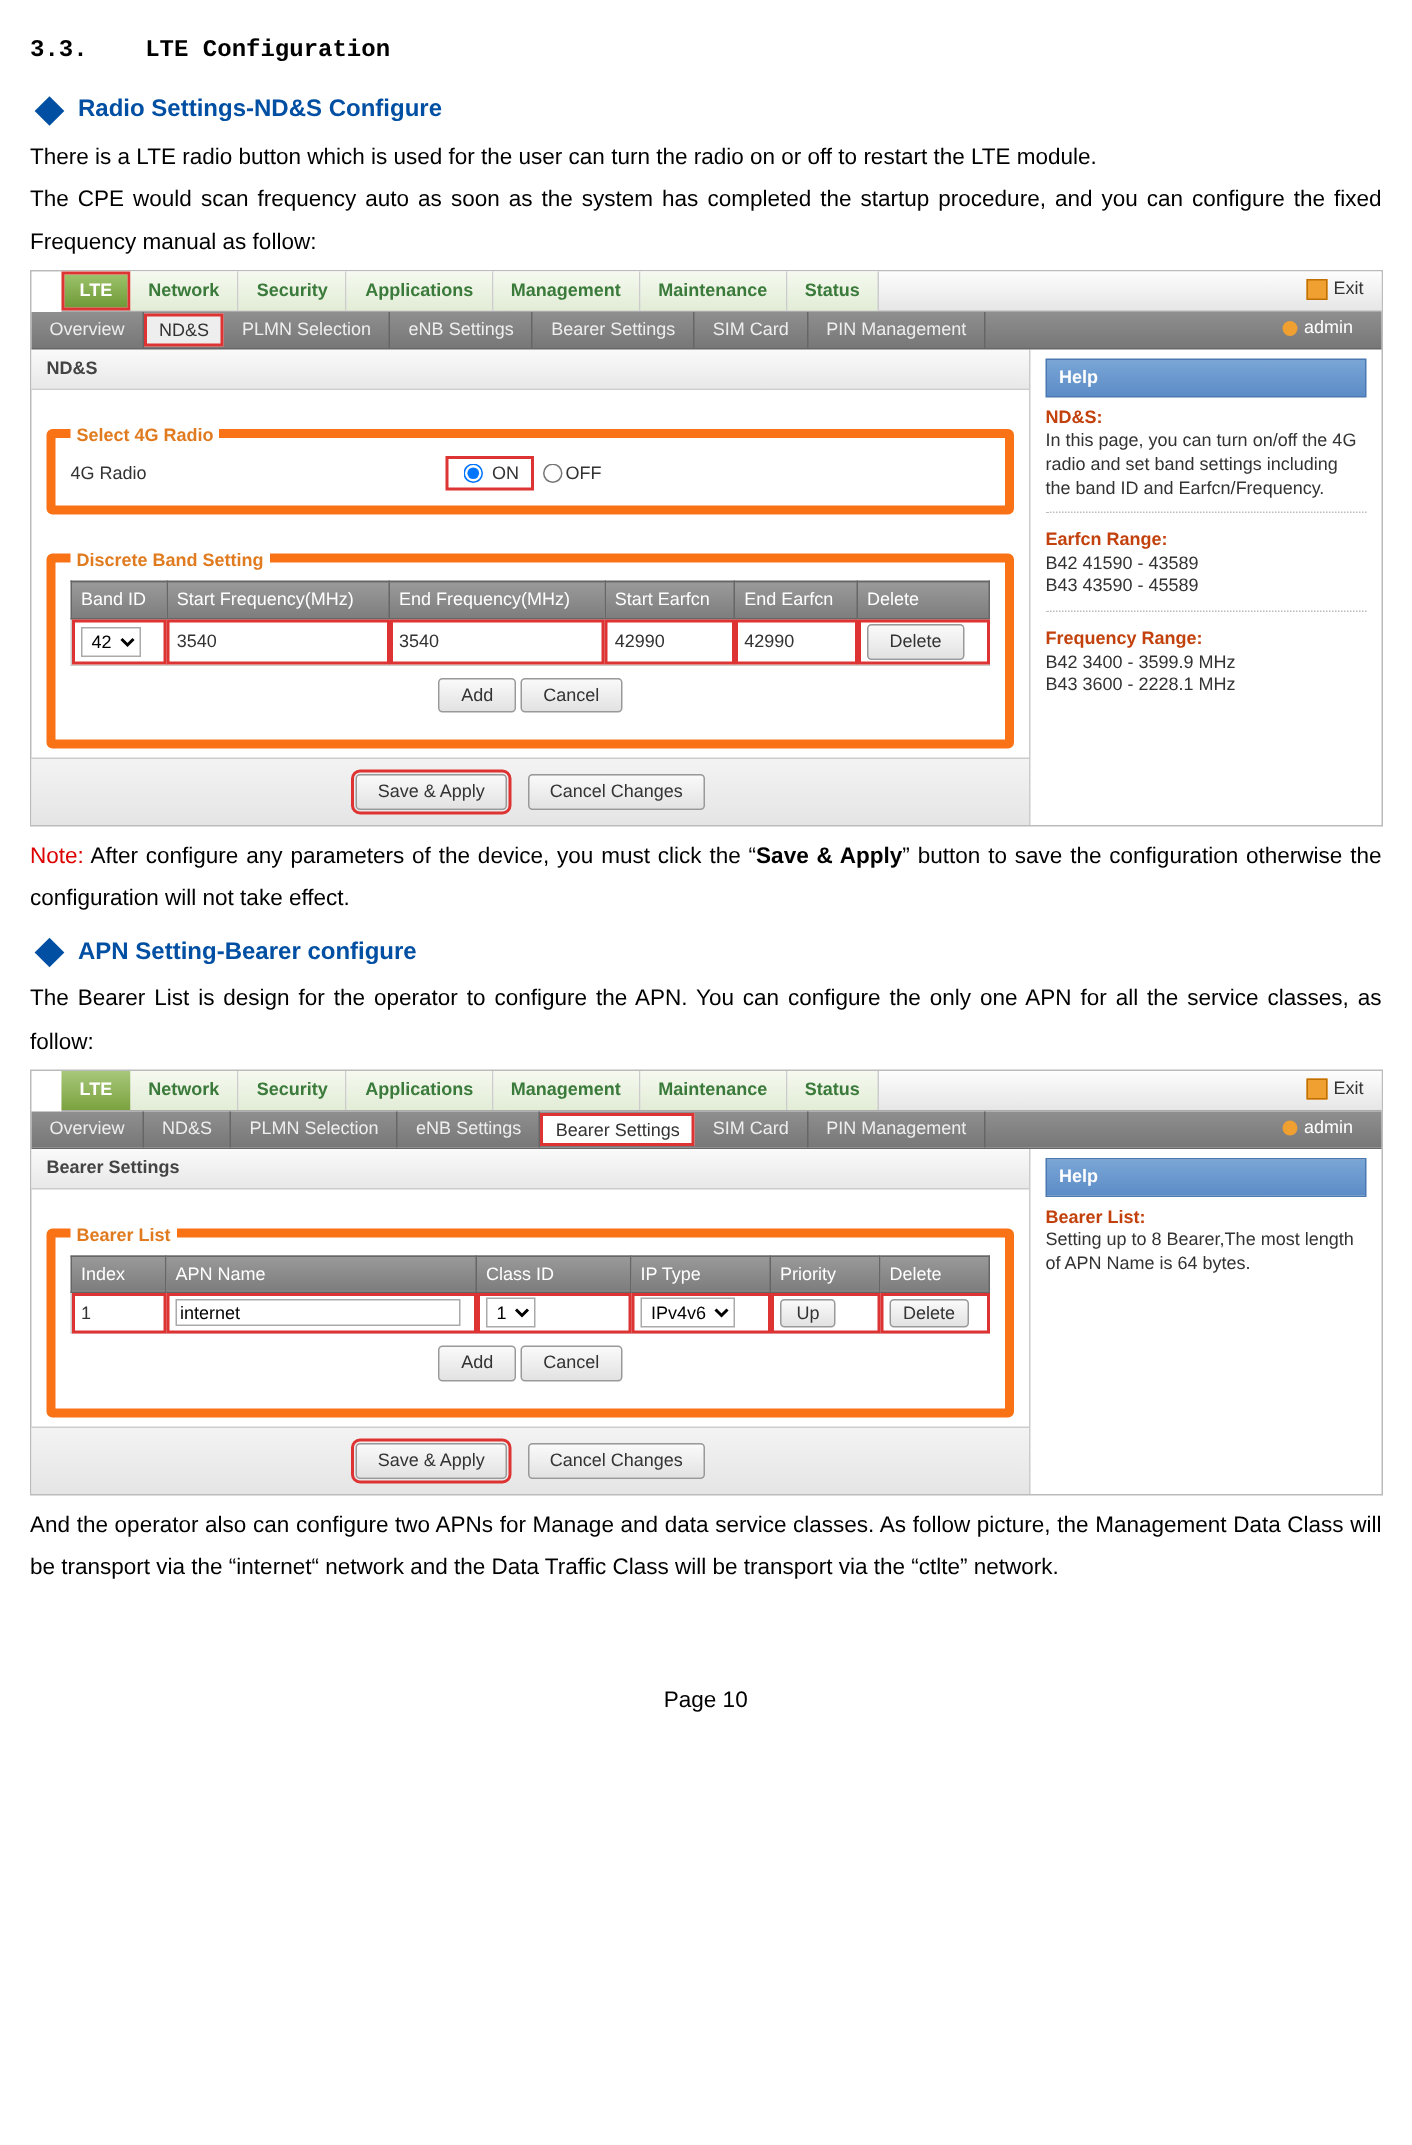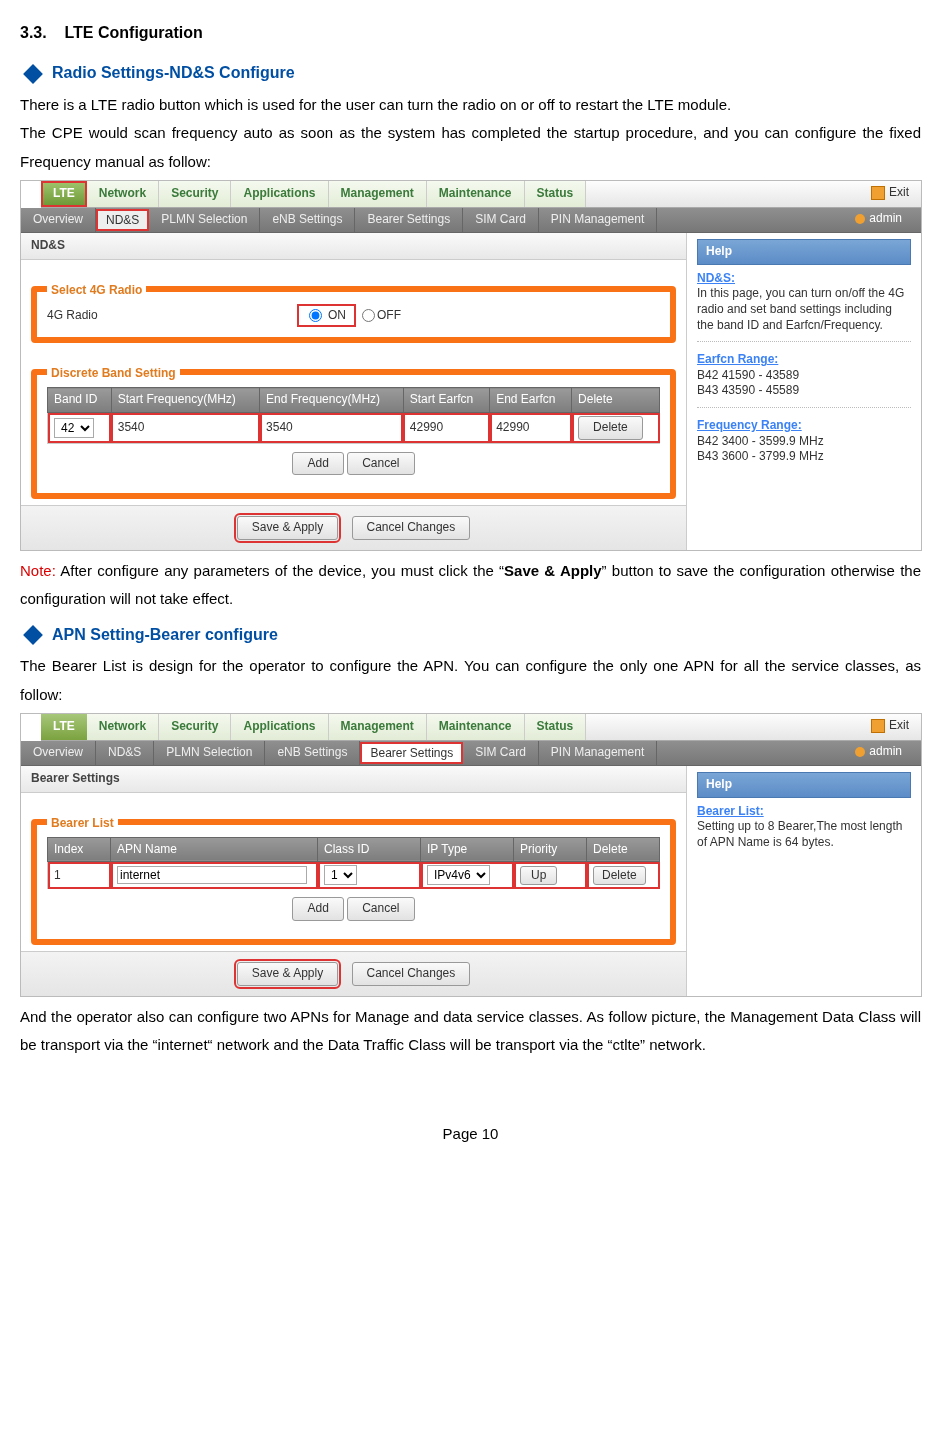--- a/index.html
+++ b/index.html
@@ -5,21 +5,21 @@
   body {
     font-family: Arial, sans-serif;
     margin: 0;
     padding: 18px 20px 40px 20px;
     font-size: 15px;
     color: #000;
     line-height: 1.9;
     width: 941px;
     box-sizing: border-box;
   }
-  .section-title { font-weight: bold; font-size: 16px; margin-bottom: 10px; }
+  .section-title { font-weight: bold; font-size: 16px; margin-bottom: 10px; font-family: Liberation Mono, monospace; }
   .diamond-head {
     display: flex; align-items: center; gap: 12px;
     color: #004fa3; font-weight: bold; font-size: 16px;
     margin-top: 6px; margin-bottom: 2px;
   }
   .diamond-icon {
     width: 14px; height: 14px; background: #004fa3; transform: rotate(45deg);
     display: inline-block; flex: 0 0 14px; margin-left: 6px;
   }
   .body-text { text-align: justify; }
@@ -79,21 +79,21 @@
   .right { flex: 1; padding: 6px 10px 10px 10px; }
 
   .panel-title {
     background: linear-gradient(#fafafa,#e8e8e8); border-bottom: 1px solid #ccc;
     padding: 5px 10px; font-weight: bold; color: #444;
   }
   .right .help-title {
     background: linear-gradient(#7aa6d6,#5c8cc7); color: #fff; padding: 4px 8px;
     font-weight: bold; border: 1px solid #4a78b0; margin-bottom: 6px;
   }
-  .right b { color: #3b82f6; text-decoration: underline; }
+  .right b { color: #c2410c; }
   .right .block { margin-bottom: 10px; border-bottom: 1px dotted #bbb; padding-bottom: 8px; }
 
   .fieldset {
     margin: 26px 10px 6px 10px; border: 6px solid #f97316; border-radius: 4px;
     padding: 12px 10px 10px 10px; position: relative;
   }
   .fieldset .legend {
     position: absolute; top: -9px; left: 10px; background: #fff;
     color: #e07b1f; font-weight: bold; padding: 0 4px; font-size: 12px;
   }
@@ -231,21 +231,21 @@
         <span>In this page, you can turn on/off the 4G radio and set band settings including the band ID and Earfcn/Frequency.</span>
       </div>
       <div class="block">
         <b>Earfcn Range:</b><br>
         <span>B42 41590 - 43589</span><br>
         <span>B43 43590 - 45589</span>
       </div>
       <div>
         <b>Frequency Range:</b><br>
         <span>B42 3400 - 3599.9 MHz</span><br>
-        <span>B43 3600 - 3799.9 MHz</span>
+        <span>B43 3600 - 2228.1 MHz</span>
       </div>
     </div>
   </div>
 </div>
 
 <div class="body-text">
   <span class="note-red">Note:</span><span> After configure any parameters of the device, you must click the “</span><b>Save &amp; Apply</b><span>” button to save the configuration otherwise the configuration will not take effect.</span>
 </div>
 
 <div class="diamond-head">

